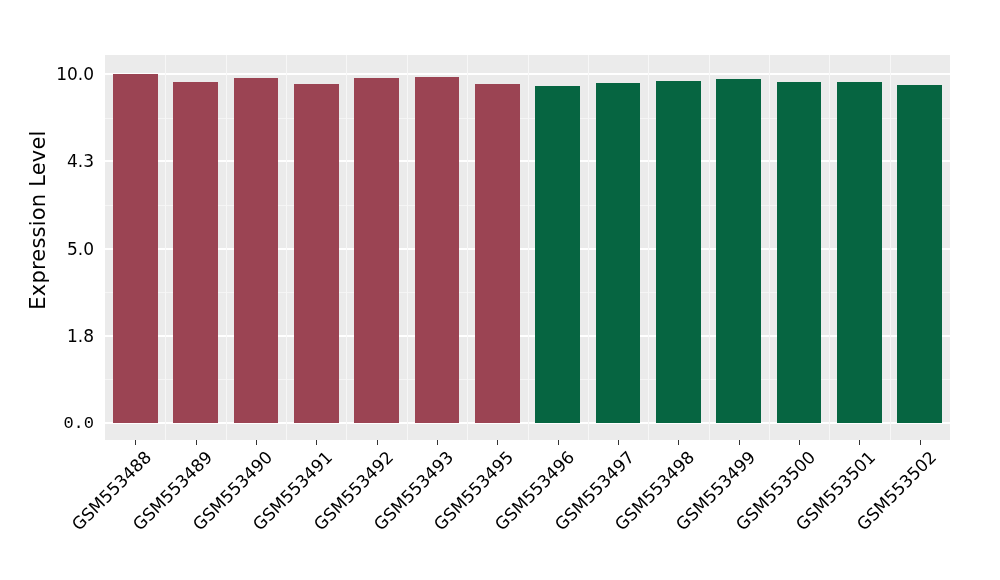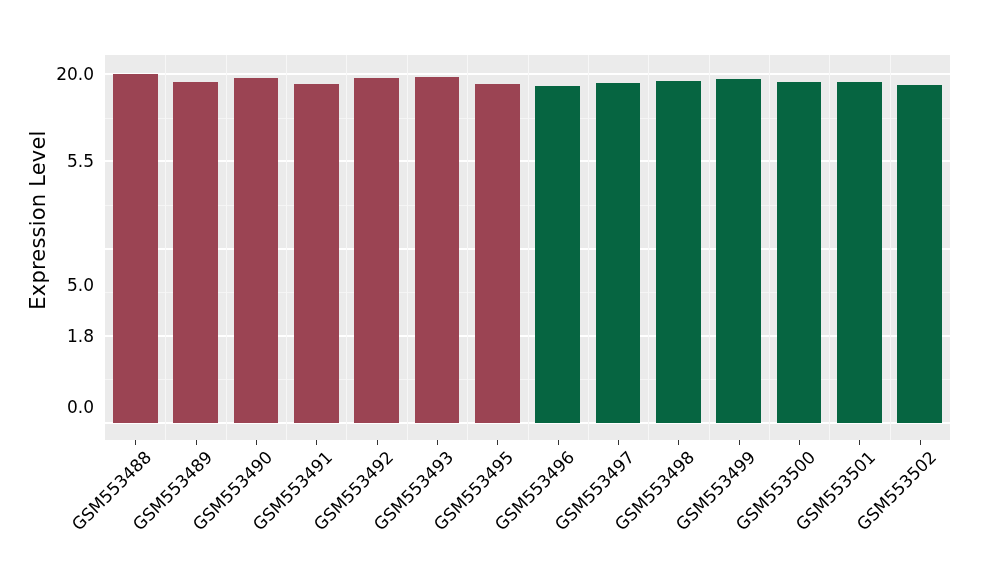--- a/index.html
+++ b/index.html
@@ -148,29 +148,29 @@
 </head>
 <body>
 
 <div id="chart-root">
 
   <div class="y-axis-title">
     <span>Expression Level</span>
   </div>
 
   <div class="y-tick-labels">
-      <div class="y-tick-label" style="top: 352px;">0.0</div>
+      <div class="y-tick-label" style="top: 368px; font-family: Liberation Mono, monospace;">0.0</div>
       <div class="y-tick-mark" style="top: 368px;"></div>
       <div class="y-tick-label" style="top: 280.796px;">1.8</div>
       <div class="y-tick-mark" style="top: 280.796px;"></div>
-      <div class="y-tick-label" style="top: 193.592px; margin-top: 36px;">5.0</div>
+      <div class="y-tick-label" style="top: 193.592px;">5.0</div>
       <div class="y-tick-mark" style="top: 193.592px;"></div>
-      <div class="y-tick-label" style="top: 106.389px;">5.5</div>
+      <div class="y-tick-label" style="top: 106.389px;">4.3</div>
       <div class="y-tick-mark" style="top: 106.389px;"></div>
-      <div class="y-tick-label" style="top: 19.1848px;">20.0</div>
+      <div class="y-tick-label" style="top: 19.1848px;">10.0</div>
       <div class="y-tick-mark" style="top: 19.1848px;"></div>
     </div>
 
   <div class="panel">
     <div class="grid-layer">
         <div class="grid-major" style="top: 367px;"></div>
         <div class="grid-major" style="top: 279.796px;"></div>
         <div class="grid-major" style="top: 192.592px;"></div>
         <div class="grid-major" style="top: 105.389px;"></div>
         <div class="grid-major" style="top: 18.1848px;"></div>

